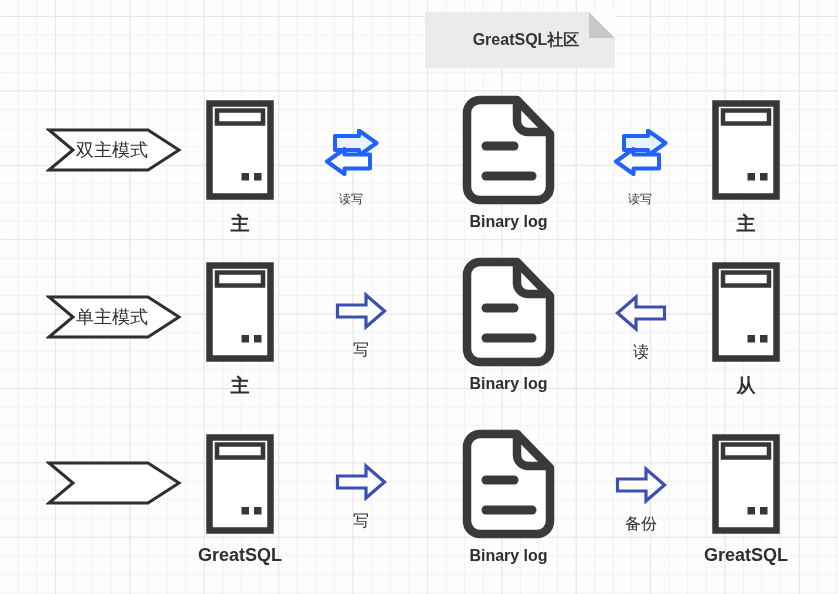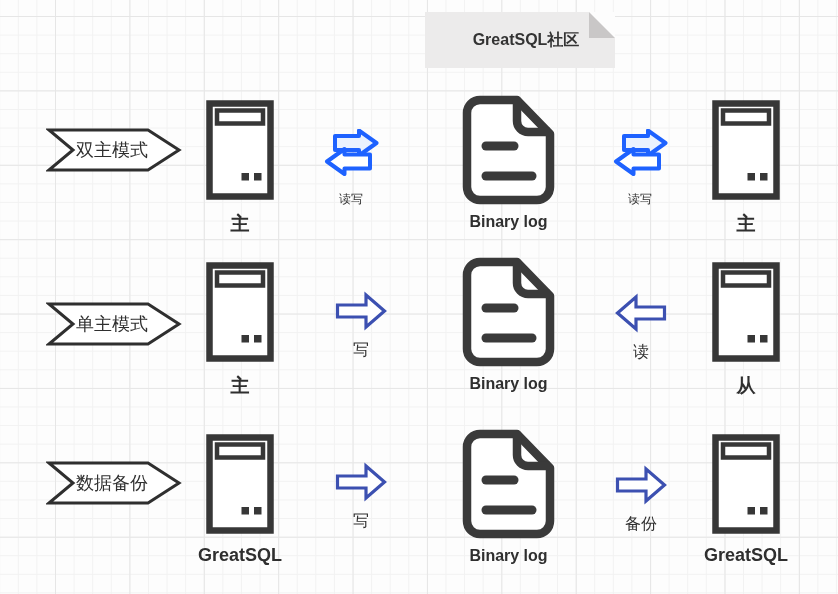--- a/index.html
+++ b/index.html
@@ -106,21 +106,21 @@
   <div class="abs cell" style="left:712px;top:100px;width:68px">
     <svg width="68" height="100" viewBox="0 0 68 100">
       <rect x="3.5" y="3.5" width="61" height="93" fill="#ffffff" stroke="#373737" stroke-width="6.5"></rect>
       <rect x="11" y="10.5" width="46" height="13" fill="#ffffff" stroke="#373737" stroke-width="4.5"></rect>
       <rect x="35.5" y="73" width="7.5" height="7.5" fill="#373737"></rect>
       <rect x="48" y="73" width="7.5" height="7.5" fill="#373737"></rect>
     </svg>
     <div class="caption bold srv-cap">主</div>
   </div>
 
-  <div class="abs tag" style="left:46px;top:301px">
+  <div class="abs tag" style="left:46px;top:294px">
     <svg width="136" height="46" viewBox="0 0 136 46">
       <polygon points="3,3 102,3 133,23 102,43 3,43 27,23" fill="#ffffff" stroke="#2f2f2f" stroke-width="3"></polygon>
     </svg>
     <span class="tag-label">单主模式</span>
   </div>
 
   <div class="abs cell" style="left:206px;top:262px;width:68px">
     <svg width="68" height="100" viewBox="0 0 68 100">
       <rect x="3.5" y="3.5" width="61" height="93" fill="#ffffff" stroke="#373737" stroke-width="6.5"></rect>
       <rect x="11" y="10.5" width="46" height="13" fill="#ffffff" stroke="#373737" stroke-width="4.5"></rect>
@@ -161,21 +161,20 @@
       <rect x="35.5" y="73" width="7.5" height="7.5" fill="#373737"></rect>
       <rect x="48" y="73" width="7.5" height="7.5" fill="#373737"></rect>
     </svg>
     <div class="caption bold srv-cap">从</div>
   </div>
 
   <div class="abs tag" style="left:46px;top:460px">
     <svg width="136" height="46" viewBox="0 0 136 46">
       <polygon points="3,3 102,3 133,23 102,43 3,43 27,23" fill="#ffffff" stroke="#2f2f2f" stroke-width="3"></polygon>
     </svg>
-    <span class="tag-label">数据备份</span>
   </div>
 
   <div class="abs cell" style="left:206px;top:434px;width:68px">
     <svg width="68" height="100" viewBox="0 0 68 100">
       <rect x="3.5" y="3.5" width="61" height="93" fill="#ffffff" stroke="#373737" stroke-width="6.5"></rect>
       <rect x="11" y="10.5" width="46" height="13" fill="#ffffff" stroke="#373737" stroke-width="4.5"></rect>
       <rect x="35.5" y="73" width="7.5" height="7.5" fill="#373737"></rect>
       <rect x="48" y="73" width="7.5" height="7.5" fill="#373737"></rect>
     </svg>
     <div class="caption bold srv-cap" style="font-size:18px">GreatSQL</div>

